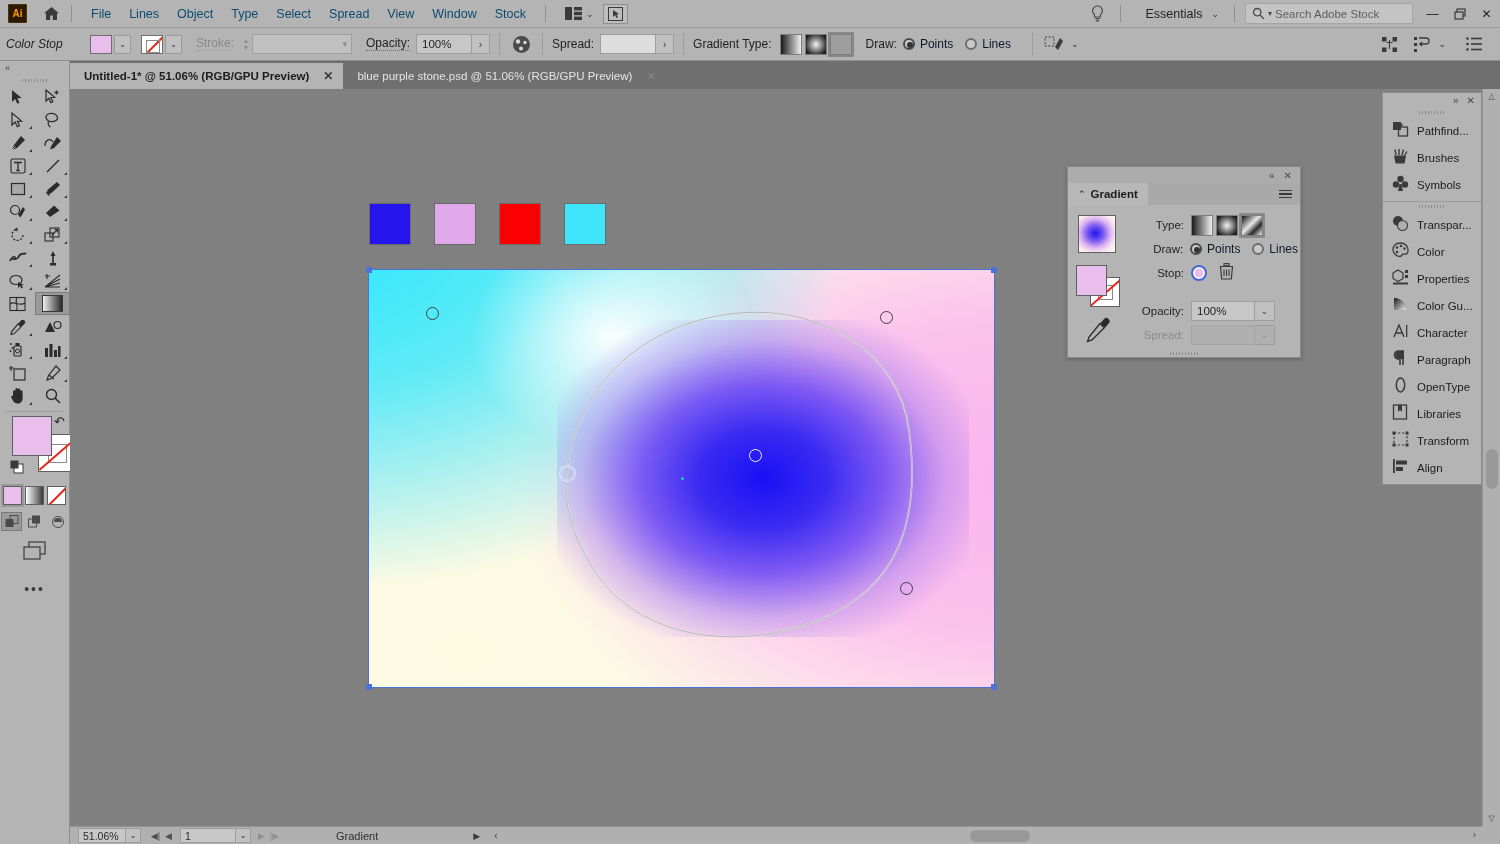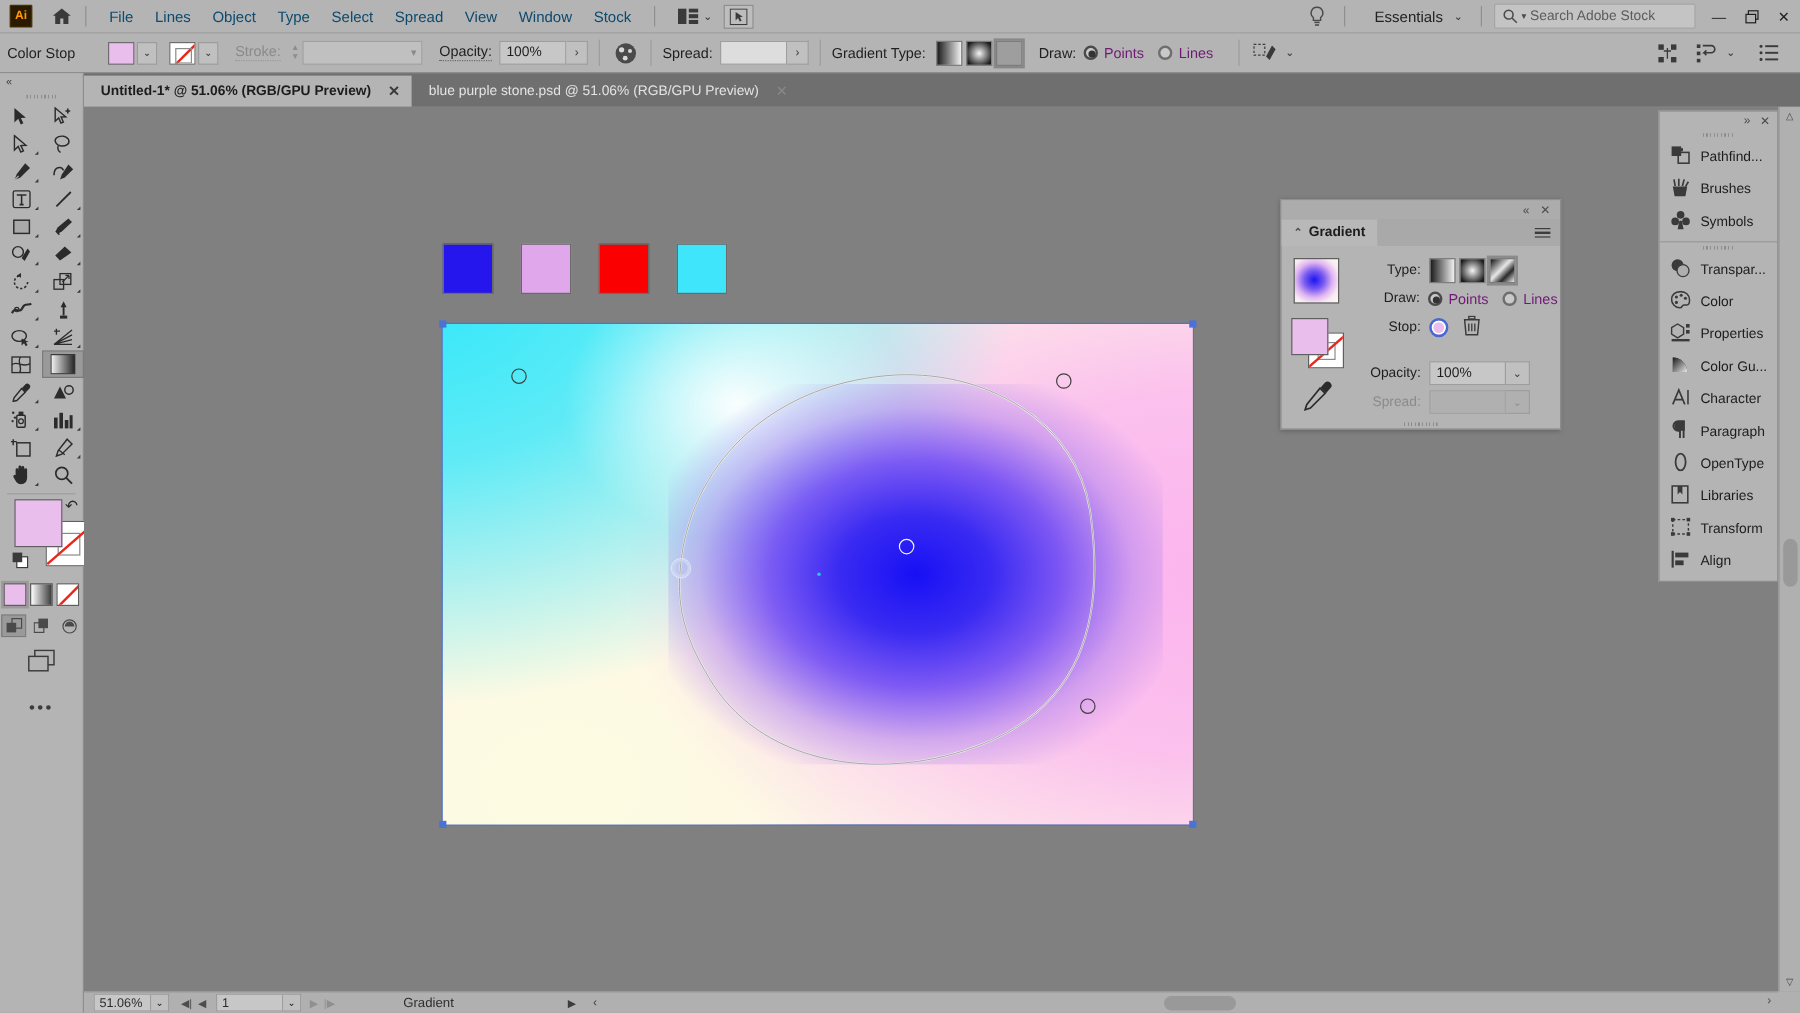--- a/index.html
+++ b/index.html
@@ -100,21 +100,21 @@
     width: 22px; height: 21px; border:1px solid #7d7d7d; position:relative; overflow:hidden;
   }
   .gtype.sel { outline: 2px solid #888; background:#9e9e9e; }
   .gt-linear { background: linear-gradient(90deg,#1a1a1a 0%,#f2f2f2 100%); }
   .gt-radial { background: radial-gradient(circle at 50% 50%, #f5f5f5 0%, #1a1a1a 85%); }
   .gt-free { background: linear-gradient(135deg,#0d0d0d 0%,#e8e8e8 45%,#2a2a2a 70%,#f0f0f0 100%); }
   .radio { width: 12px; height:12px; border-radius:50%; border: 2px solid #4a4a4a; display:inline-block;
            position: relative; background:#c9c9c9; }
   .radio.on:after { content:""; position:absolute; left:2px; top:2px; width:6px;height:6px;border-radius:50%;background:#333;}
   .radio.off { border-color:#6e6e6e; }
-  .rlab { font-size:12px; color:#701a75; margin: 0 12px 0 5px; }
+  .rlab { font-size:12px; color:#0f172a; margin: 0 12px 0 5px; }
   .dfill { flex: 1; }
   .cb-icon { width: 24px; height:24px; display:flex;align-items:center;justify-content:center;}
 
   
   .tabbar {
     position:absolute; top: 61px; left: 70px; width: 1430px; height: 28px;
     background: #6f6f6f; display:flex; align-items:flex-end;
   }
   .tab {
     height: 26px; display:flex;align-items:center; padding: 0 10px 0 14px;
@@ -362,21 +362,21 @@
         <svg width="12" height="12" viewBox="0 0 12 12">
             <rect x="3" y="1" width="8" height="7" fill="none" stroke="#1f1f1f"></rect>
             <rect x="1" y="4" width="8" height="7" fill="#b4b4b4" stroke="#1f1f1f"></rect>
           </svg>
       </div>
       <div class="wbtn close">✕</div>
     </div>
   </div>
 
   <div class="controlbar">
-    <div class="cb-label" style="width:78px;">Color Stop</div>
+    <div class="cb-label" style="width:78px;font-style:italic;">Color Stop</div>
     <div class="swatch-btn" style="background:#e9bdec;"></div>
     <div class="mini-chev">⌄</div>
     <div style="width:10px;"></div>
     <div class="nostroke"></div>
     <div class="mini-chev">⌄</div>
     <div style="width:14px;"></div>
     <div class="cb-label dotted dis">Stroke:</div>
     <div class="stepper">
         <span>▲</span>
         <span>▼</span>

